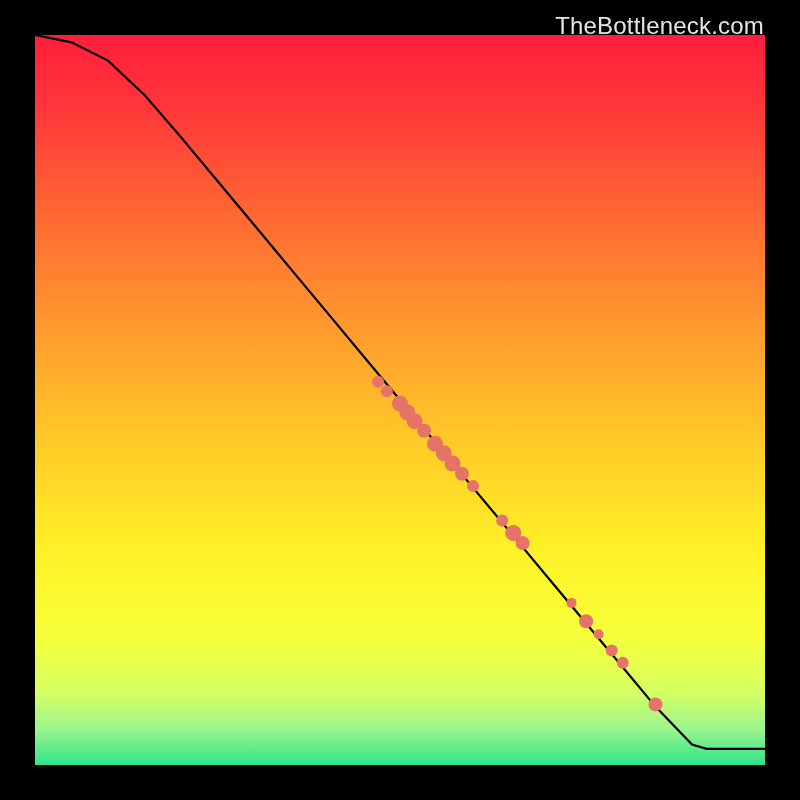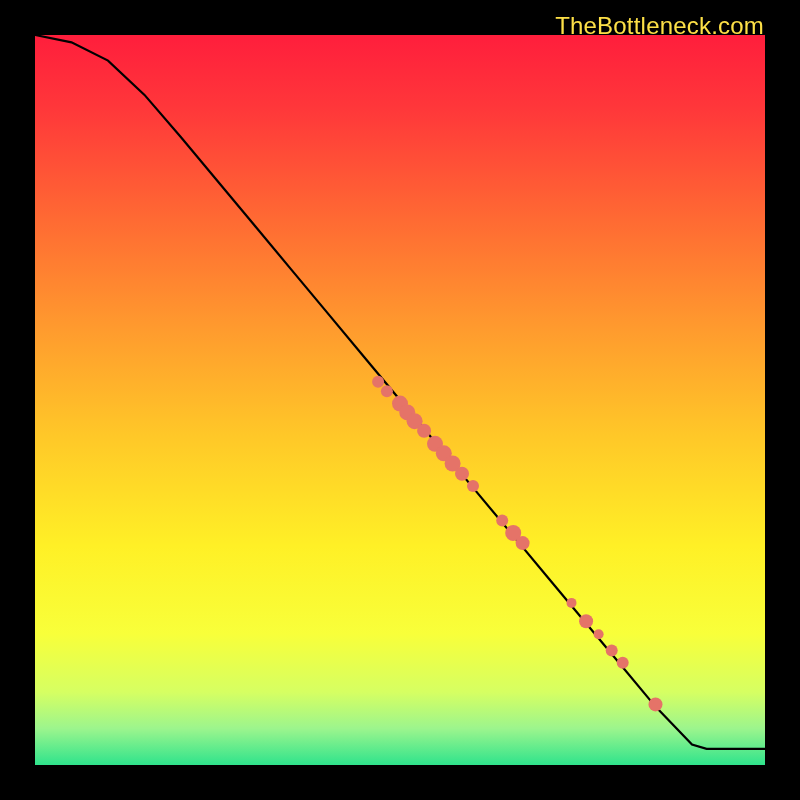--- a/index.html
+++ b/index.html
@@ -18,21 +18,21 @@
     height: 730px;
   }
   .gradient-bg {
     position: absolute;
     inset: 0;
   }
   .watermark {
     position: absolute;
     top: 12px;
     right: 36px;
-    color: #fde047;
+    color: #e5e5e5;
     font-size: 24px;
     font-weight: 400;
     letter-spacing: 0.2px;
   }
   svg.overlay {
     position: absolute;
     inset: 0;
     width: 100%;
     height: 100%;
   }

